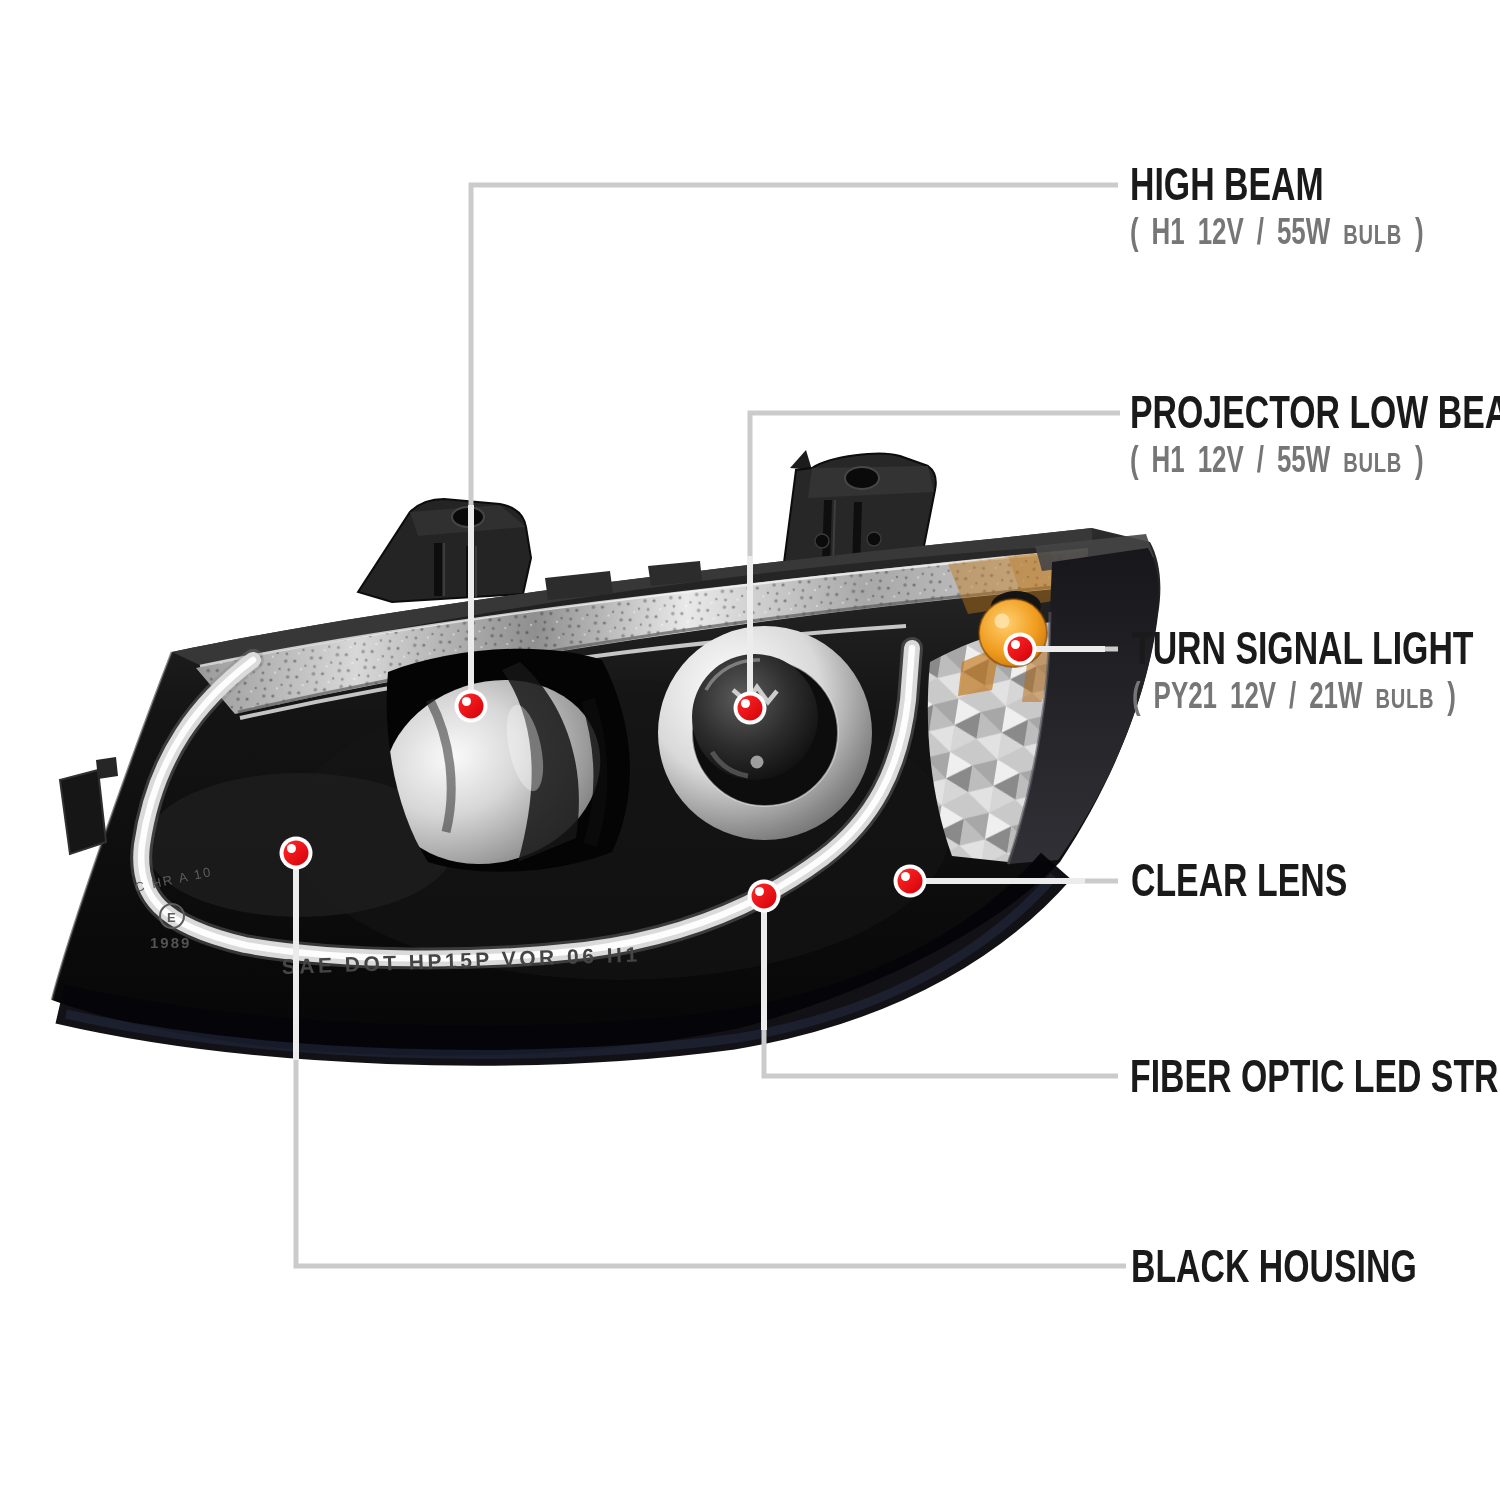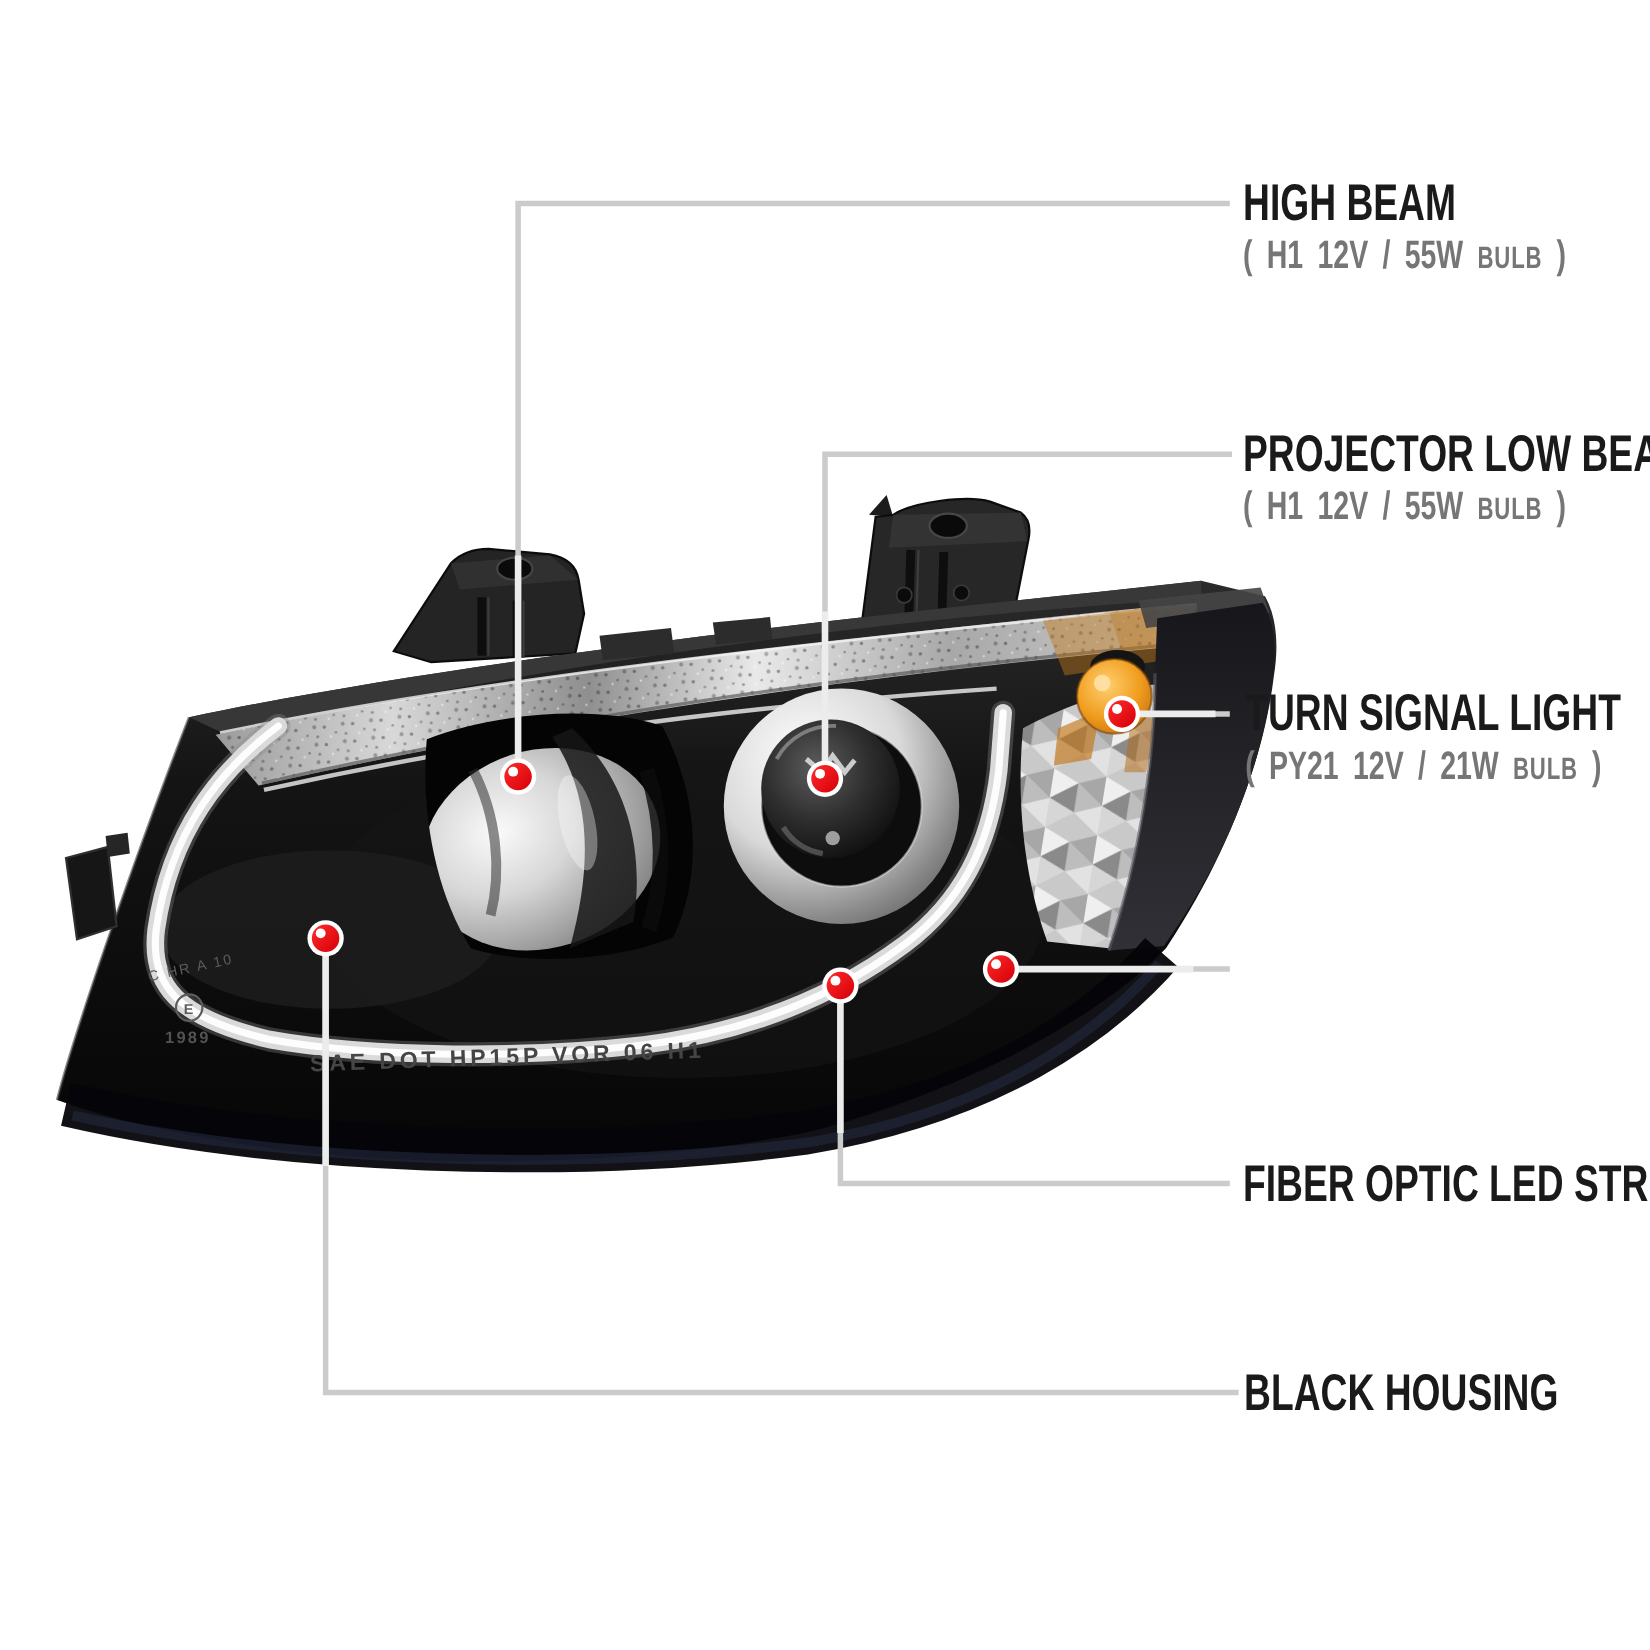--- a/index.html
+++ b/index.html
@@ -248,20 +248,25 @@
     </div>
   </div>
 
   <div class="callout-label" style="left:1132px;top:624px;">
     <div class="squeeze">
       <div class="co-title">TURN SIGNAL LIGHT</div>
       <div class="co-sub"><span>( PY21 12V / 21W</span> <span class="bulb-word">BULB</span><span> )</span></div>
     </div>
   </div>
 
+  <div class="callout-label" style="left:1131px;top:856px;">
+    <div class="squeeze">
+      <div class="co-title">CLEAR LENS</div>
+    </div>
+  </div>
 
   <div class="callout-label" style="left:1130px;top:1052px;">
     <div class="squeeze">
       <div class="co-title">FIBER OPTIC LED STRIP</div>
     </div>
   </div>
 
   <div class="callout-label" style="left:1131px;top:1242px;">
     <div class="squeeze">
       <div class="co-title">BLACK HOUSING</div>

